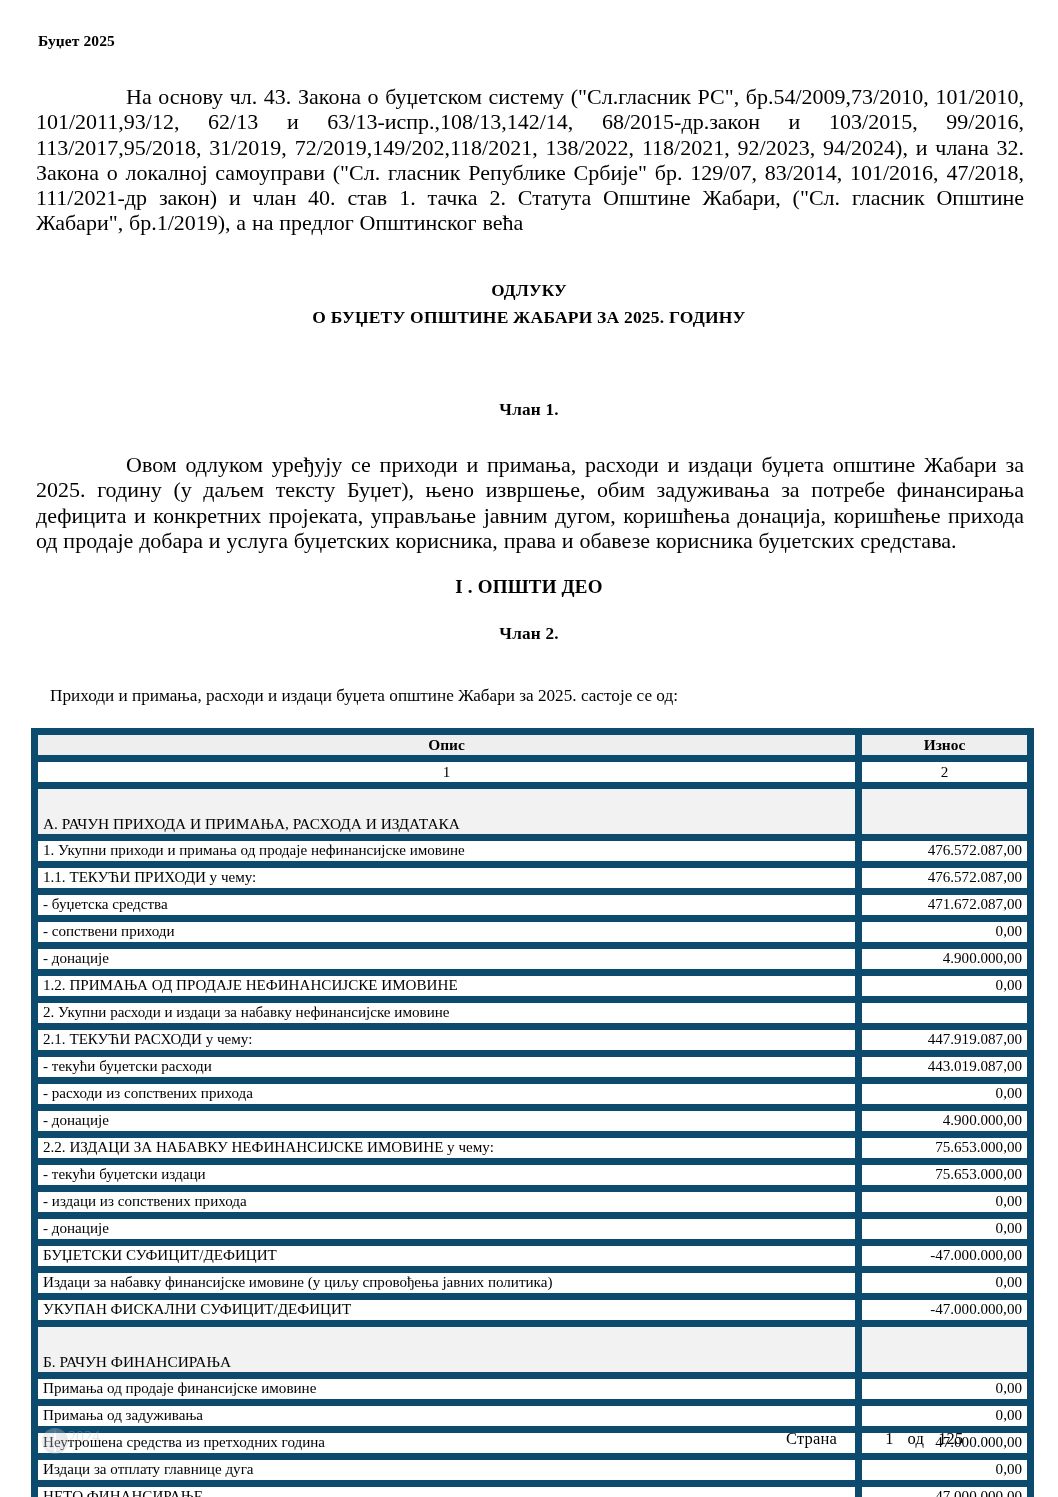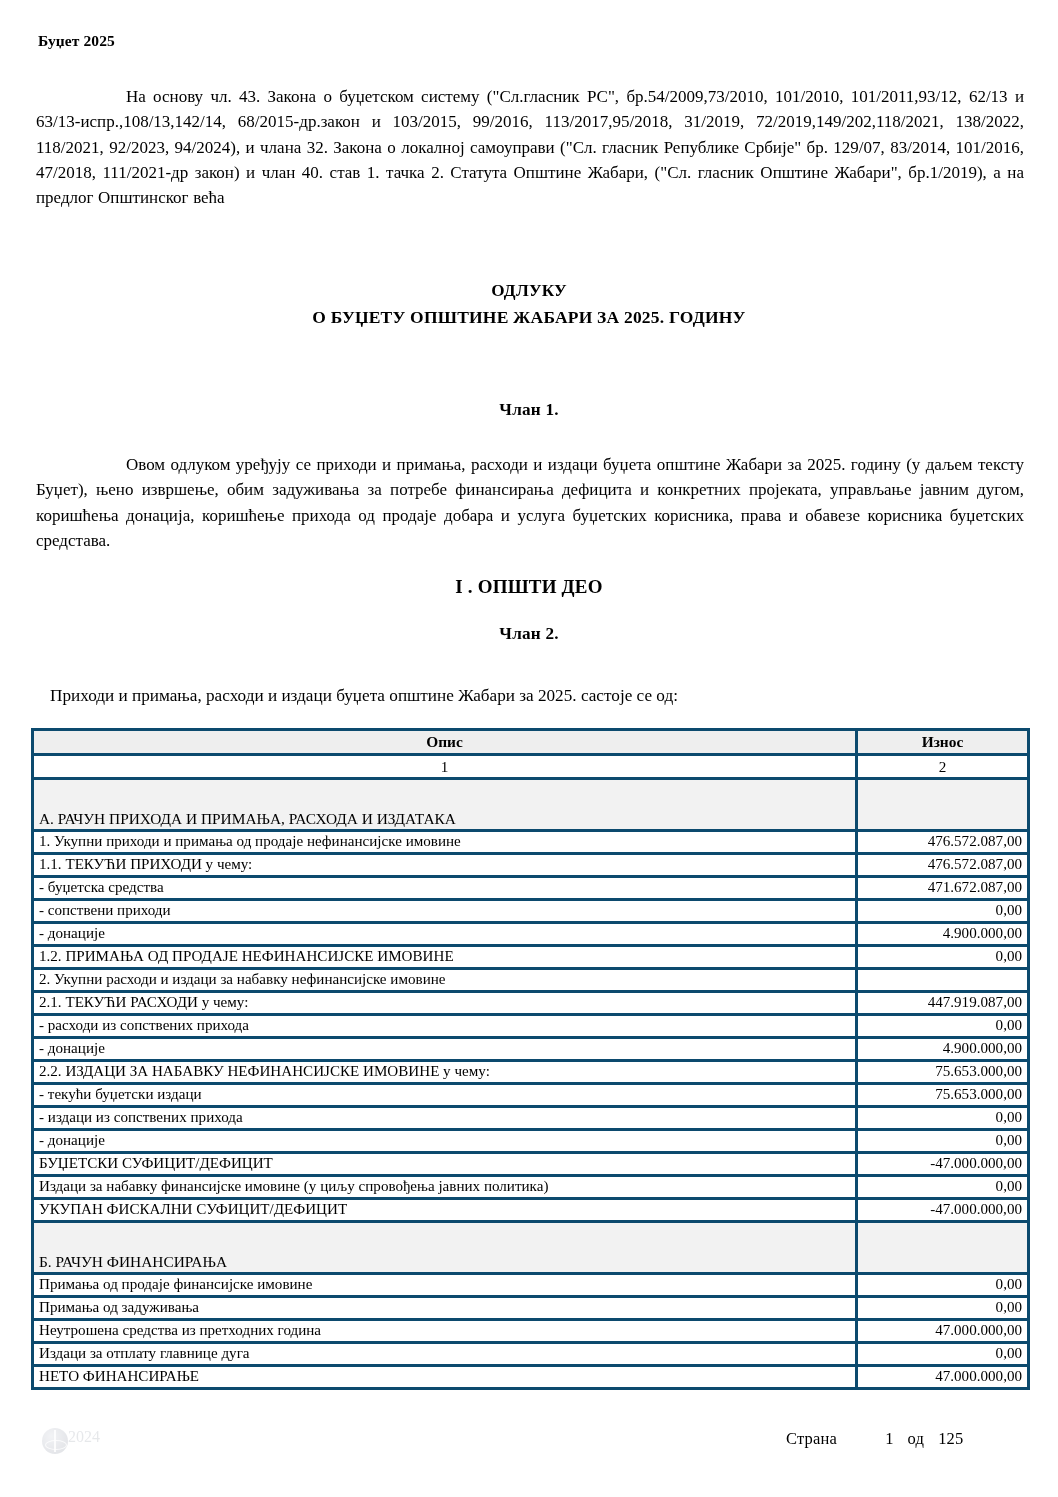--- a/index.html
+++ b/index.html
@@ -39,21 +39,21 @@
     position: absolute;
     top: 84px;
     left: 36px;
     width: 988px;
   }
 
   p.just {
     margin: 0;
     text-align: justify;
     text-align-last: left;
-    font-size: 17px;
+    font-size: 22px;
     line-height: 25.3px;
     text-indent: 0;
     word-spacing: 0.3px;
   }
   p.just.indent {
     text-indent: 90px;
   }
   p.indent-sm {
     margin: 0;
     font-size: 17.4px;
@@ -123,21 +123,21 @@
     left: 31px;
     width: 996px;
   }
   table.budget {
     border-collapse: collapse;
     width: 996px;
     table-layout: fixed;
     font-size: 15.1px;
   }
   table.budget td {
-    border: 3px solid #0c4a6e;
+    border: 7px solid #0c4a6e;
     padding: 1px 5px 2px 5px;
     vertical-align: bottom;
     line-height: 17px;
     height: 21px;
     box-sizing: border-box;
   }
   table.budget col.c-desc { width: 824px; }
   table.budget col.c-amt  { width: 172px; }
 
   td.desc { text-align: left; }
@@ -308,20 +308,24 @@
           </tr>
           <tr class="data">
             <td class="desc">2. Укупни расходи и издаци за набавку нефинансијске имовине</td>
             <td class="amt"></td>
           </tr>
           <tr class="data">
             <td class="desc">2.1. ТЕКУЋИ РАСХОДИ у чему:</td>
             <td class="amt">447.919.087,00</td>
           </tr>
           <tr class="data">
+            <td class="desc">- текући буџетски расходи</td>
+            <td class="amt">443.019.087,00</td>
+          </tr>
+          <tr class="data">
             <td class="desc">- расходи из сопствених прихода</td>
             <td class="amt">0,00</td>
           </tr>
           <tr class="data">
             <td class="desc">- донације</td>
             <td class="amt">4.900.000,00</td>
           </tr>
           <tr class="data">
             <td class="desc">2.2. ИЗДАЦИ ЗА НАБАВКУ НЕФИНАНСИЈСКЕ ИМОВИНЕ у чему:</td>
             <td class="amt">75.653.000,00</td>

